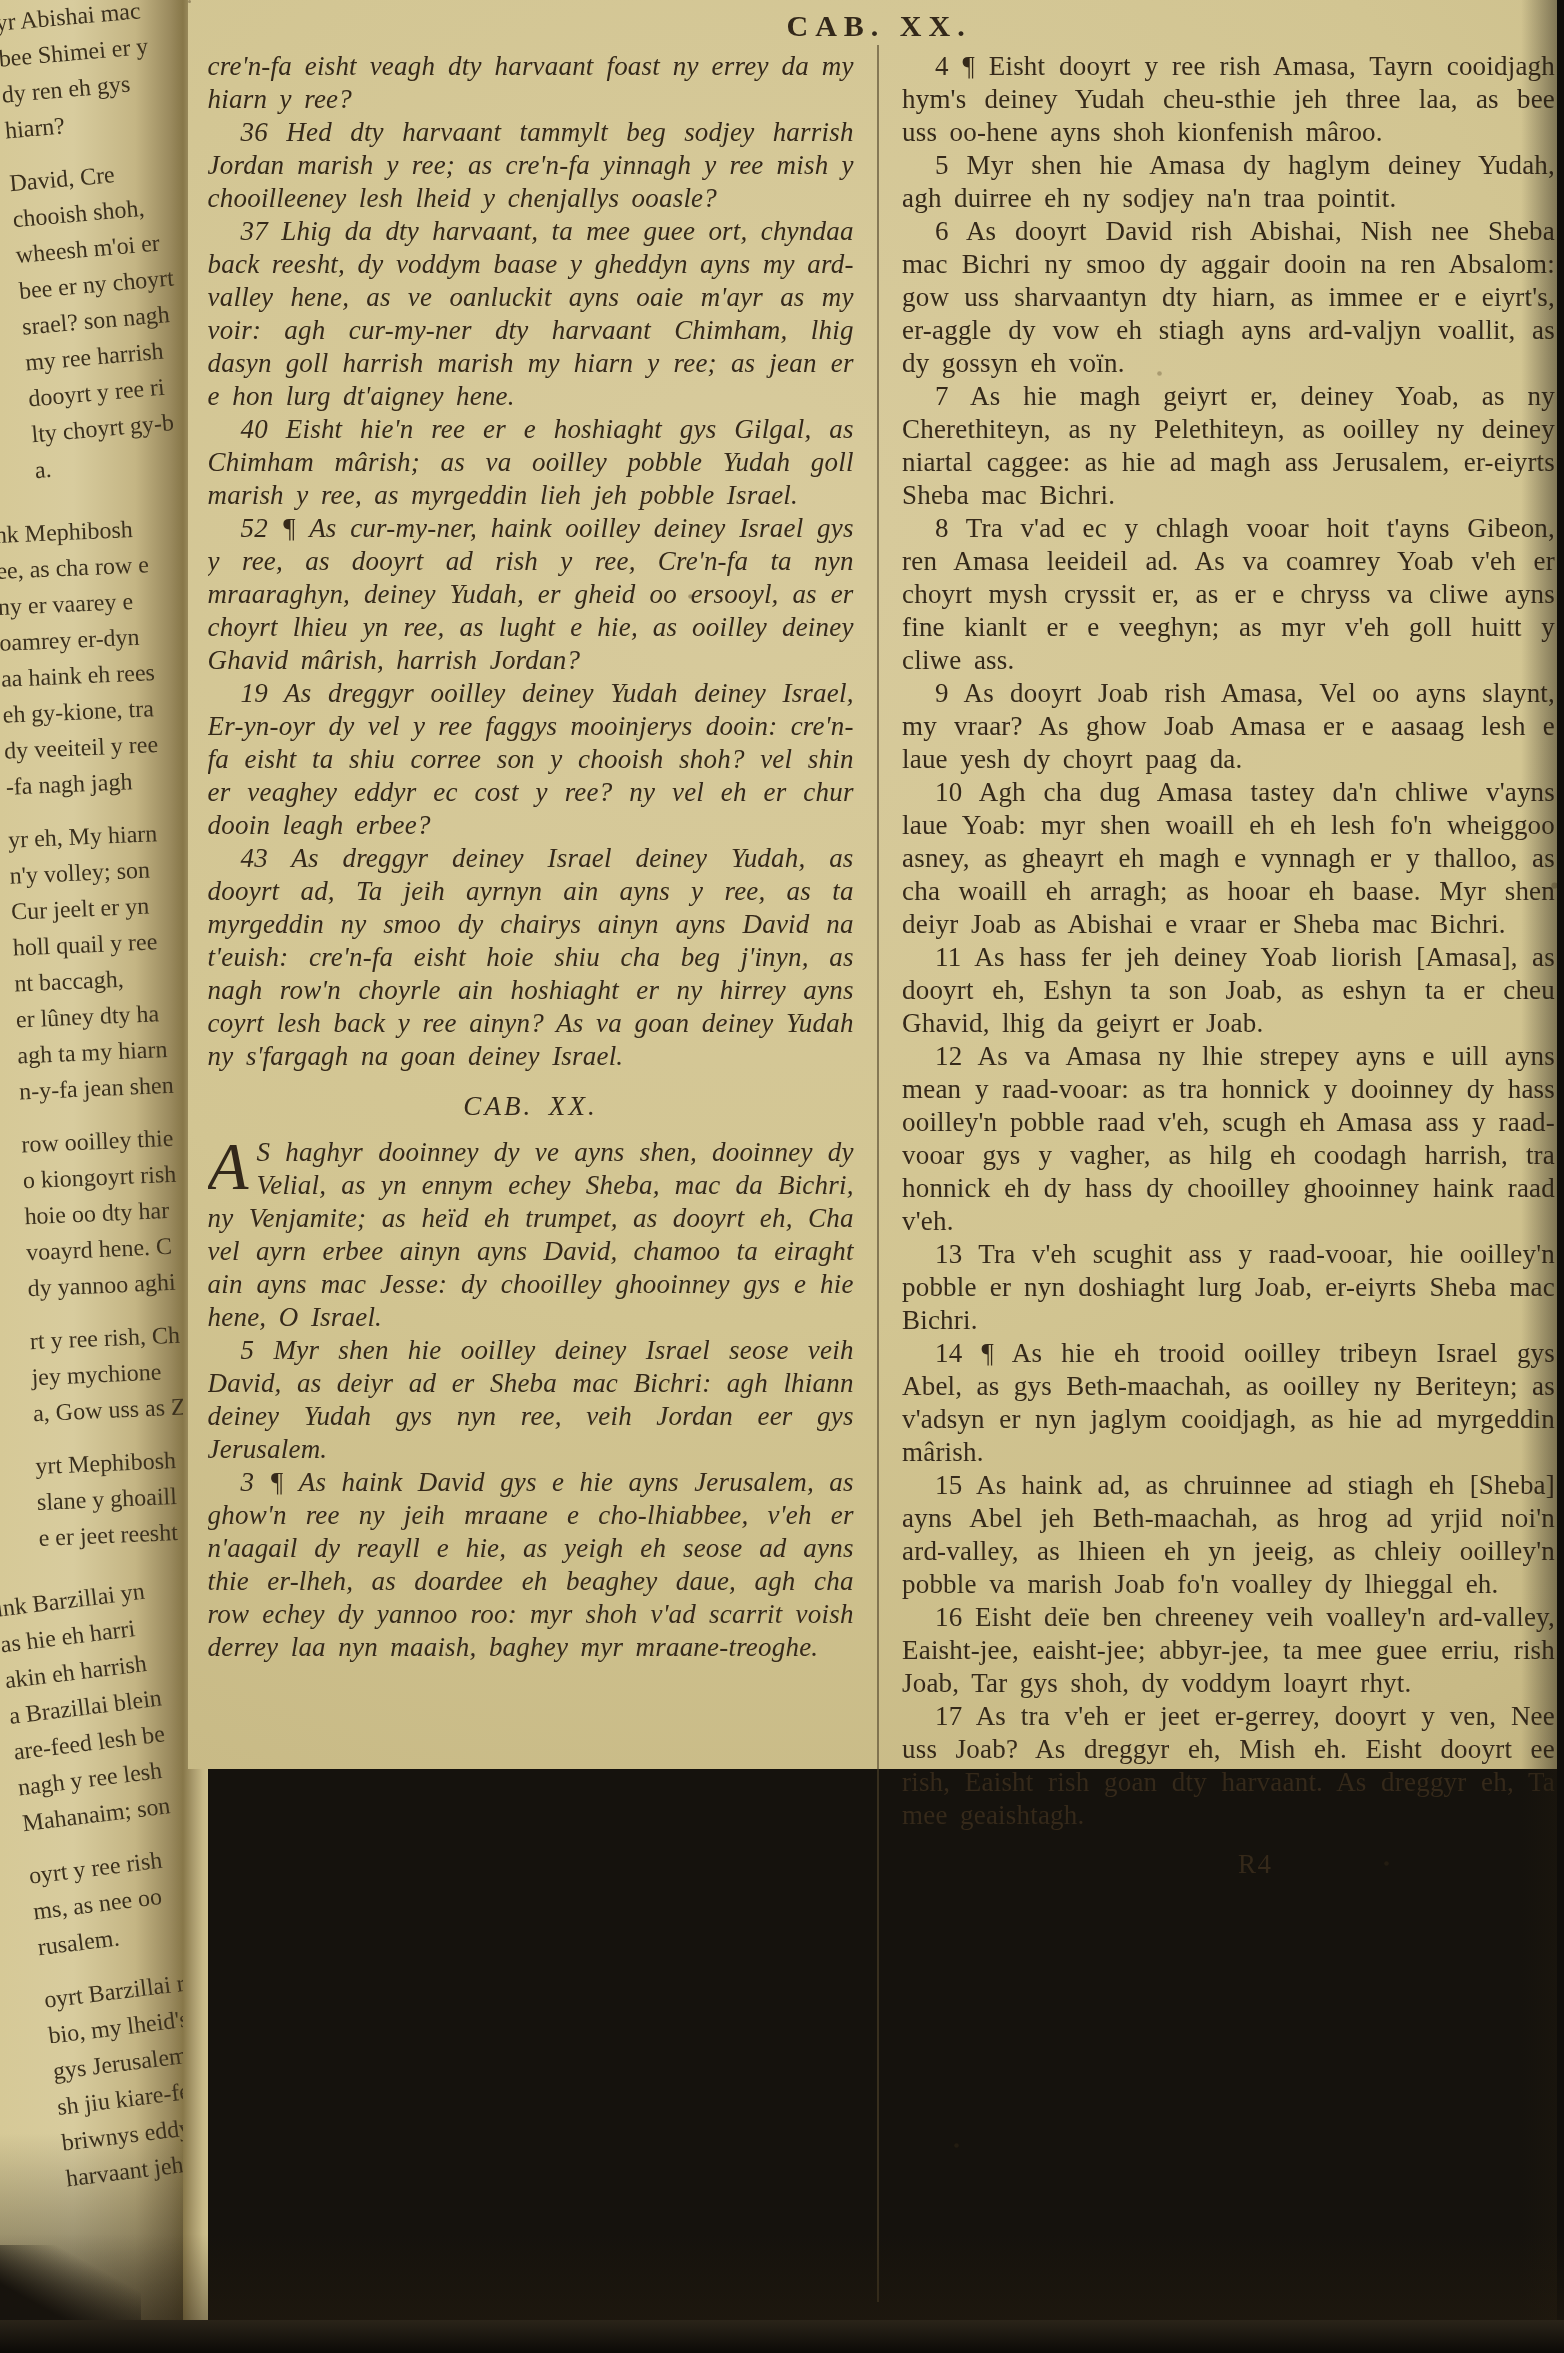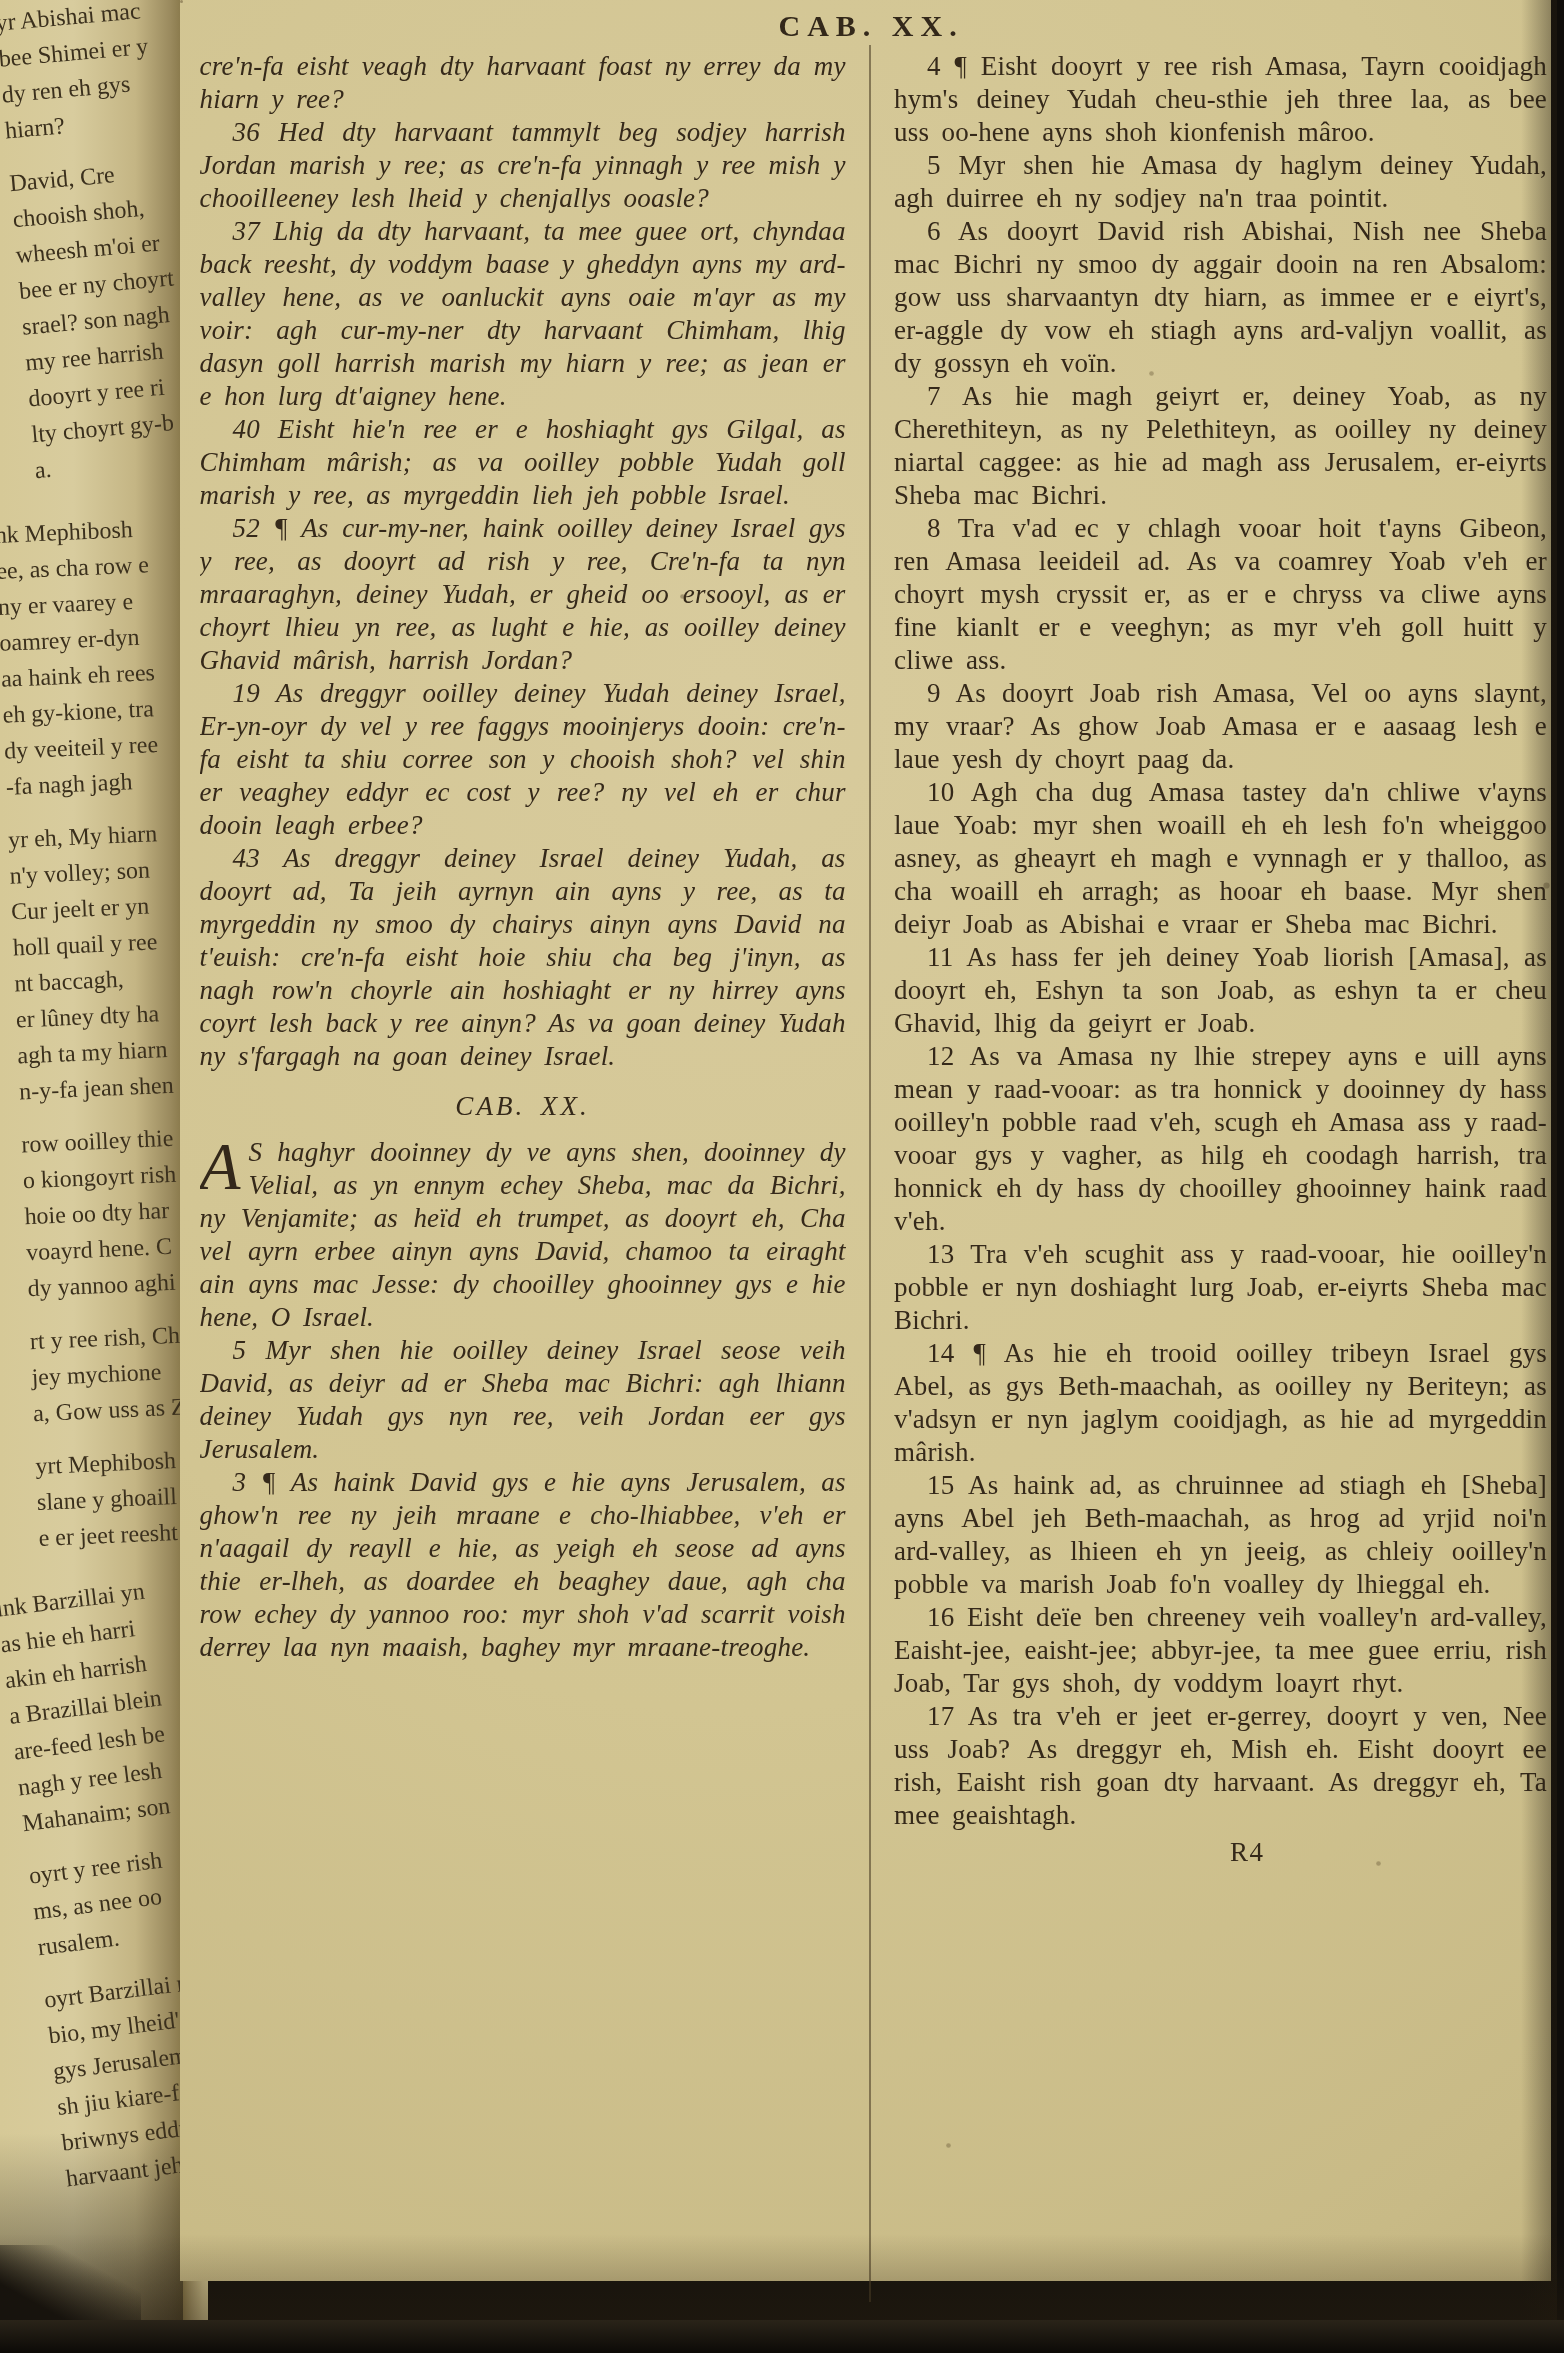--- a/index.html
+++ b/index.html
@@ -26,21 +26,21 @@
     content:""; position:absolute; left:0; right:0; bottom:0; height:188px;
     background:linear-gradient(to bottom, rgba(20,16,10,0), rgba(20,16,10,.55));
   }
   
   .gutter {
     position:absolute; left:183px; top:0; width:25px; height:2321px;
     background:linear-gradient(90deg,#877749 0%, #a99a6c 40%, #c6b886 78%, #cec18e 100%);
   }
   
   .page-main {
-    position:absolute; left:180px; top:0; width:1371px; height:2281px;
+    position:absolute; left:188px; top:0; width:1371px; height:1769px;
     background:radial-gradient(120% 90% at 40% 30%, #d8cb9d 0%, #d2c592 50%, #c8ba86 85%, #bfb07c 100%);
   }
   .running-head {
     position:absolute; top:9.4px; left:15.6px; width:1351px;
     text-align:center; font-size:30px; font-weight:bold; letter-spacing:7px;
     color:#33281a;
   }
   .column {
     position:absolute; top:50px; height:2254px; overflow:hidden;
     color:#35291a; font-size:27px; line-height:33px; word-spacing:5.5px;
@@ -56,21 +56,21 @@
   }
   .chapter-heading {
     text-align:center !important; text-indent:0 !important;
     font-size:27px; letter-spacing:3.1px; margin:17px 0 12.5px 0; font-weight:normal;
   }
   .dropcap {
     float:left; font-size:67px; line-height:55px; padding:3.1px 7.8px 0 0;
     color:#33281a;
   }
   .signature { text-indent:0 !important; text-align:right;
-    padding-left:336px; margin-top:4px; letter-spacing:1.6px; }
+    padding-left:336px; margin-top:16px; letter-spacing:1.6px; }
   
   .edge-right {
     position:absolute; right:0; top:0; width:7.8px; height:2354px; background:#0f0d0a;
   }
   .edge-right-shade {
     position:absolute; right:7.8px; top:0; width:36px; height:2321px;
     background:linear-gradient(to right, rgba(30,24,14,0), rgba(30,24,14,.45));
   }
   .edge-bottom {
     position:absolute; left:0; bottom:0; width:1565px; height:34px;

